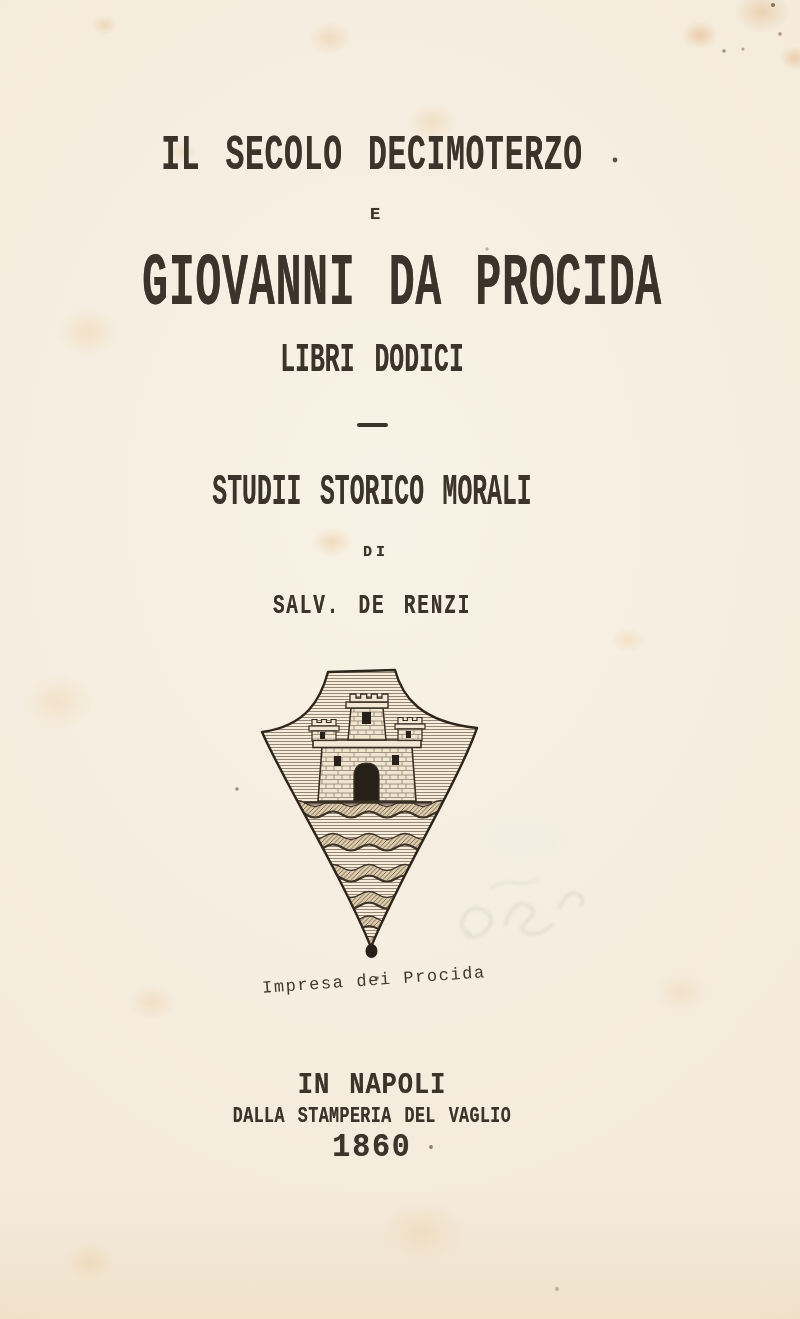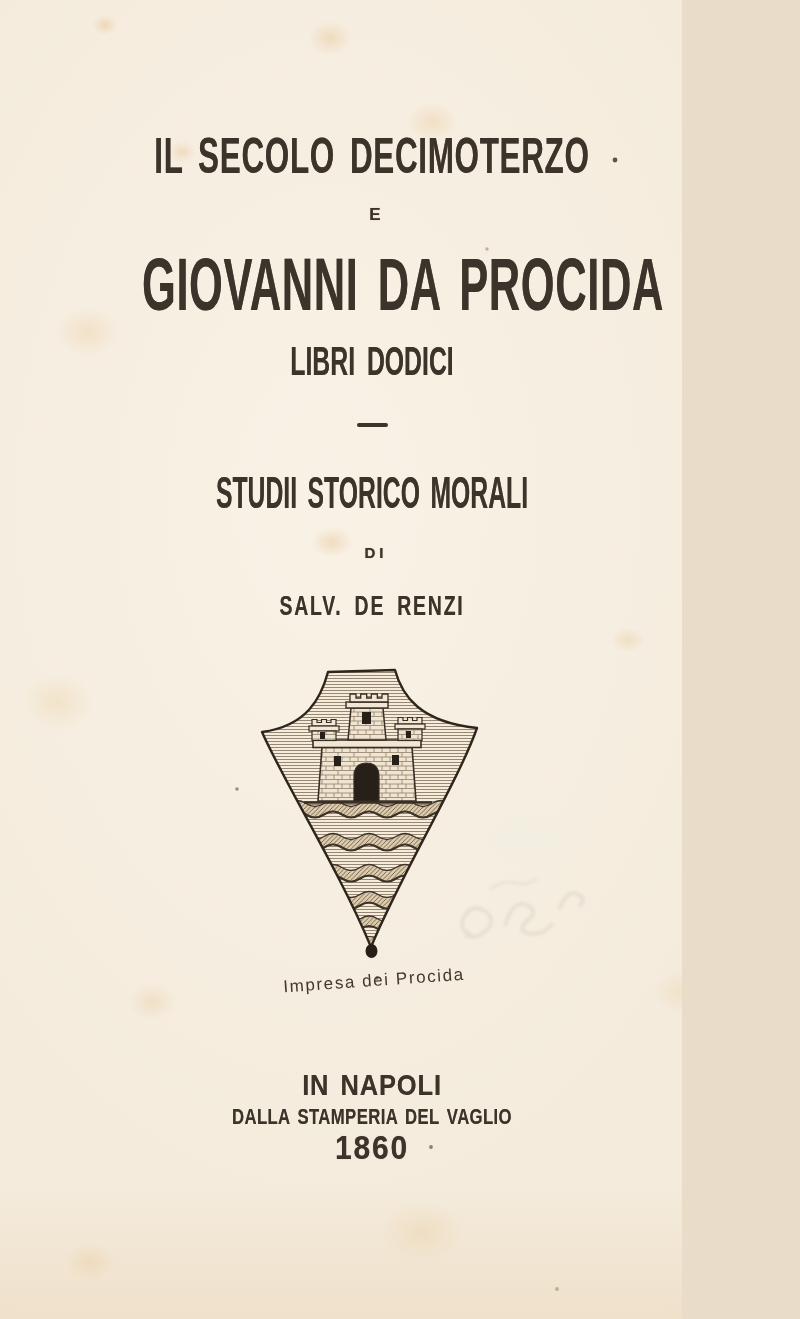--- a/index.html
+++ b/index.html
@@ -1,18 +1,18 @@
 <!DOCTYPE html>
 <html><head>
 <meta charset="utf-8">
 <style>
   html,body{margin:0;padding:0;background:#e9ddc9;}
   .page{
-    position:relative;width:682px;height:1319px;overflow:hidden;
-    font-family:Liberation Sans, sans-serif;
+    position:relative;width:800px;height:1319px;overflow:hidden;
+    font-family:Liberation Mono, monospace;
     color:#3a312a;
     background-color:#f4ebdc;
     background-image:
       radial-gradient(26px 20px at 700px 35px,  rgba(224,168,100,.45), rgba(224,168,100,0) 70%),
       radial-gradient(40px 30px at 762px 12px,  rgba(216,158,90,.32),  rgba(216,158,90,0) 70%),
       radial-gradient(22px 18px at 795px 58px,  rgba(219,160,92,.38),  rgba(219,160,92,0) 70%),
       radial-gradient(18px 14px at 105px 25px,  rgba(223,166,94,.30),  rgba(223,166,94,0) 70%),
       radial-gradient(30px 24px at 330px 38px,  rgba(226,180,120,.33), rgba(226,180,120,0) 70%),
       radial-gradient(36px 28px at 432px 122px, rgba(228,185,125,.28), rgba(228,185,125,0) 70%),
       radial-gradient(20px 16px at 182px 152px, rgba(224,175,110,.28), rgba(224,175,110,0) 70%),

